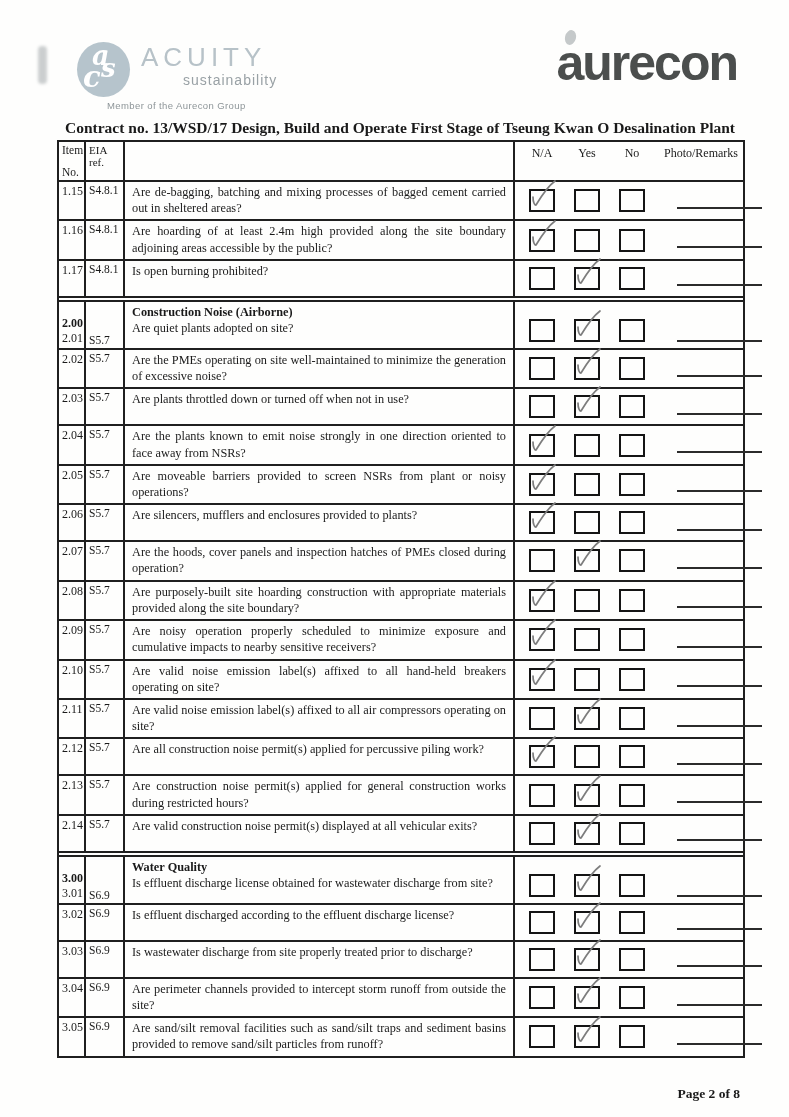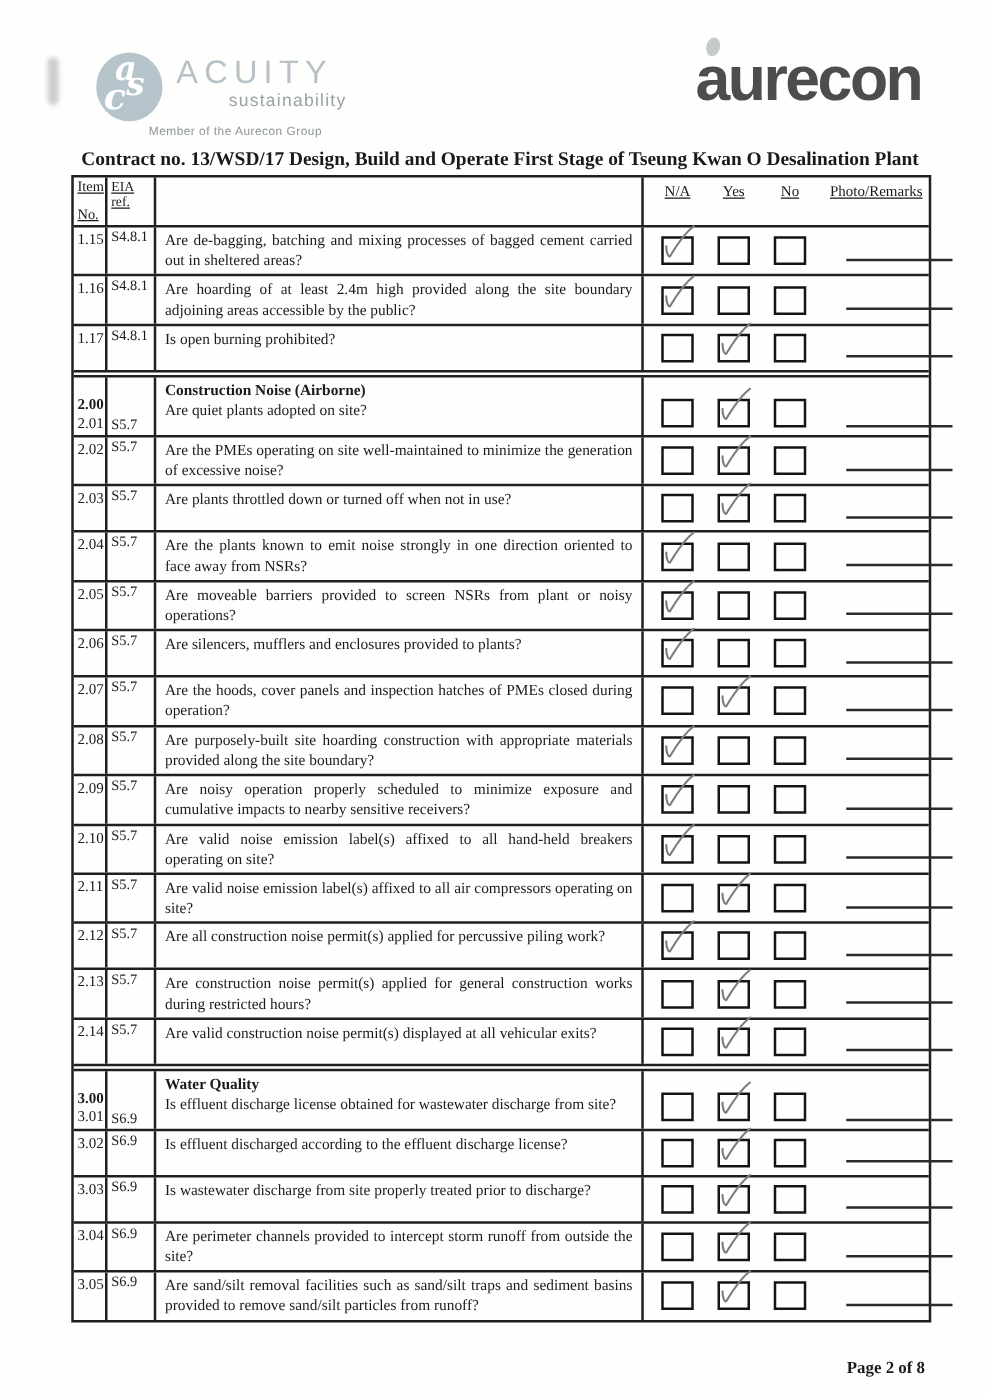--- a/index.html
+++ b/index.html
@@ -20,37 +20,37 @@
     border-radius:50%; background:#b6c4cc; }
   .acuity-circle span { position:absolute; color:#ffffff; font-family:"DejaVu Serif", serif;
     font-weight:bold; font-style:italic; line-height:1; }
   .m-a { top:0px;  left:15px; font-size:27px; }
   .m-s { top:13px; left:24px; font-size:26px; }
   .m-c { top:21px; left:6px;  font-size:29px; }
   .acuity-name { position:absolute; left:84px; top:20px; font-family:"Liberation Sans", sans-serif;
     font-size:26px; letter-spacing:5px; color:#b7c2c8; }
   .acuity-tagline { position:absolute; left:126px; top:50px; font-family:"Liberation Sans", sans-serif;
     font-size:14px; letter-spacing:1px; color:#99a1a5; }
-  .acuity-member { position:absolute; left:62px; top:78px; font-family:"Liberation Sans", sans-serif;
+  .acuity-member { position:absolute; left:50px; top:78px; font-family:"Liberation Sans", sans-serif;
     font-size:9.5px; color:#8d9598; letter-spacing:.4px; }
   .aurecon-logo { position:absolute; right:8px; top:14px; height:70px; }
   .aurecon-word { font-family:"Liberation Sans", sans-serif; font-weight:bold;
     font-size:50px; letter-spacing:-2px; color:#4b4e4d; line-height:1.1; }
   .aurecon-dot { position:absolute; left:9px; top:-6px; width:11px; height:15px;
     background:#c5c9ca; border-radius:50%; transform:rotate(14deg); }
 
   
   .title { position:absolute; top:119px; left:50px; width:700px; text-align:center;
     font-weight:bold; font-size:15.5px; white-space:nowrap; }
 
   
   .checklist { position:absolute; top:140px; left:57px; width:688px;
     border:2px solid #1f1f1f; background:transparent; }
   .row { display:grid; grid-template-columns:27px 39px 390px 1fr; min-height:37px; border-top:2px solid #1f1f1f; }
-  .row.head { border-top:none; min-height:38px;text-decoration:underline; }
+  .row.head { border-top:none; min-height:38px; }
   .row.section { border-top:6px double #1f1f1f; min-height:40px; }
   .c-item { border-right:2px solid #1f1f1f; padding:2px 1px 2px 3px; font-size:12px;
     display:flex; flex-direction:column; justify-content:space-between; }
   .c-eia  { border-right:2px solid #1f1f1f; padding:2px 1px 2px 3px; font-size:11.5px;
     display:flex; flex-direction:column; justify-content:flex-start; }
   .section .c-eia { justify-content:flex-end; }
   .c-q { border-right:2px solid #1f1f1f; padding:2px 7px 3px 7px; font-size:12.3px;
     line-height:1.32; text-align:justify; }
   .sec-title { font-weight:bold; text-align:left; }
   .sec-no { font-weight:bold;margin-top:12px; }

